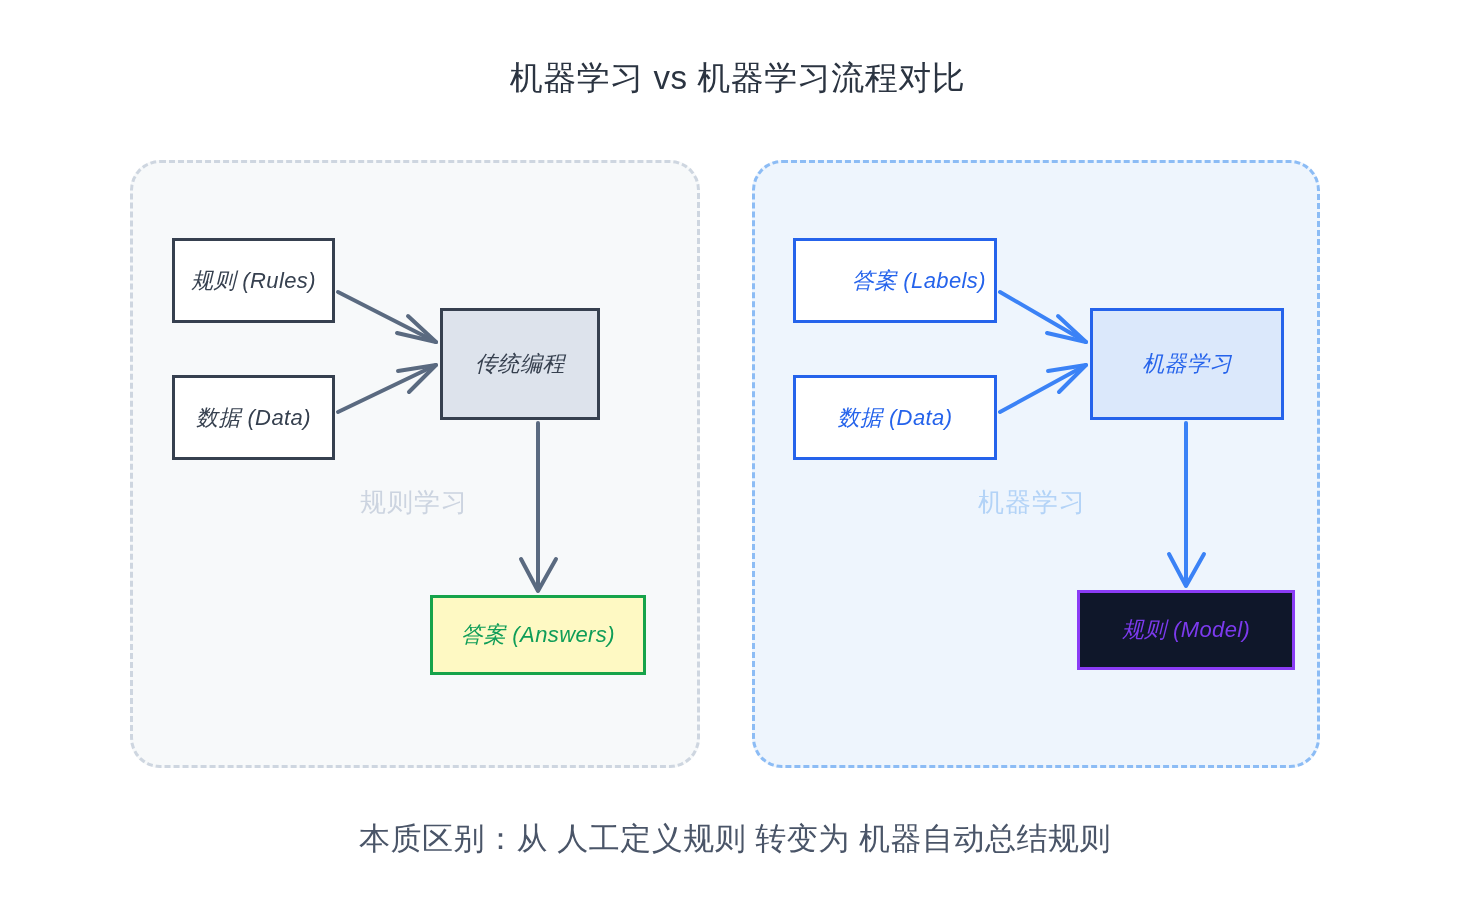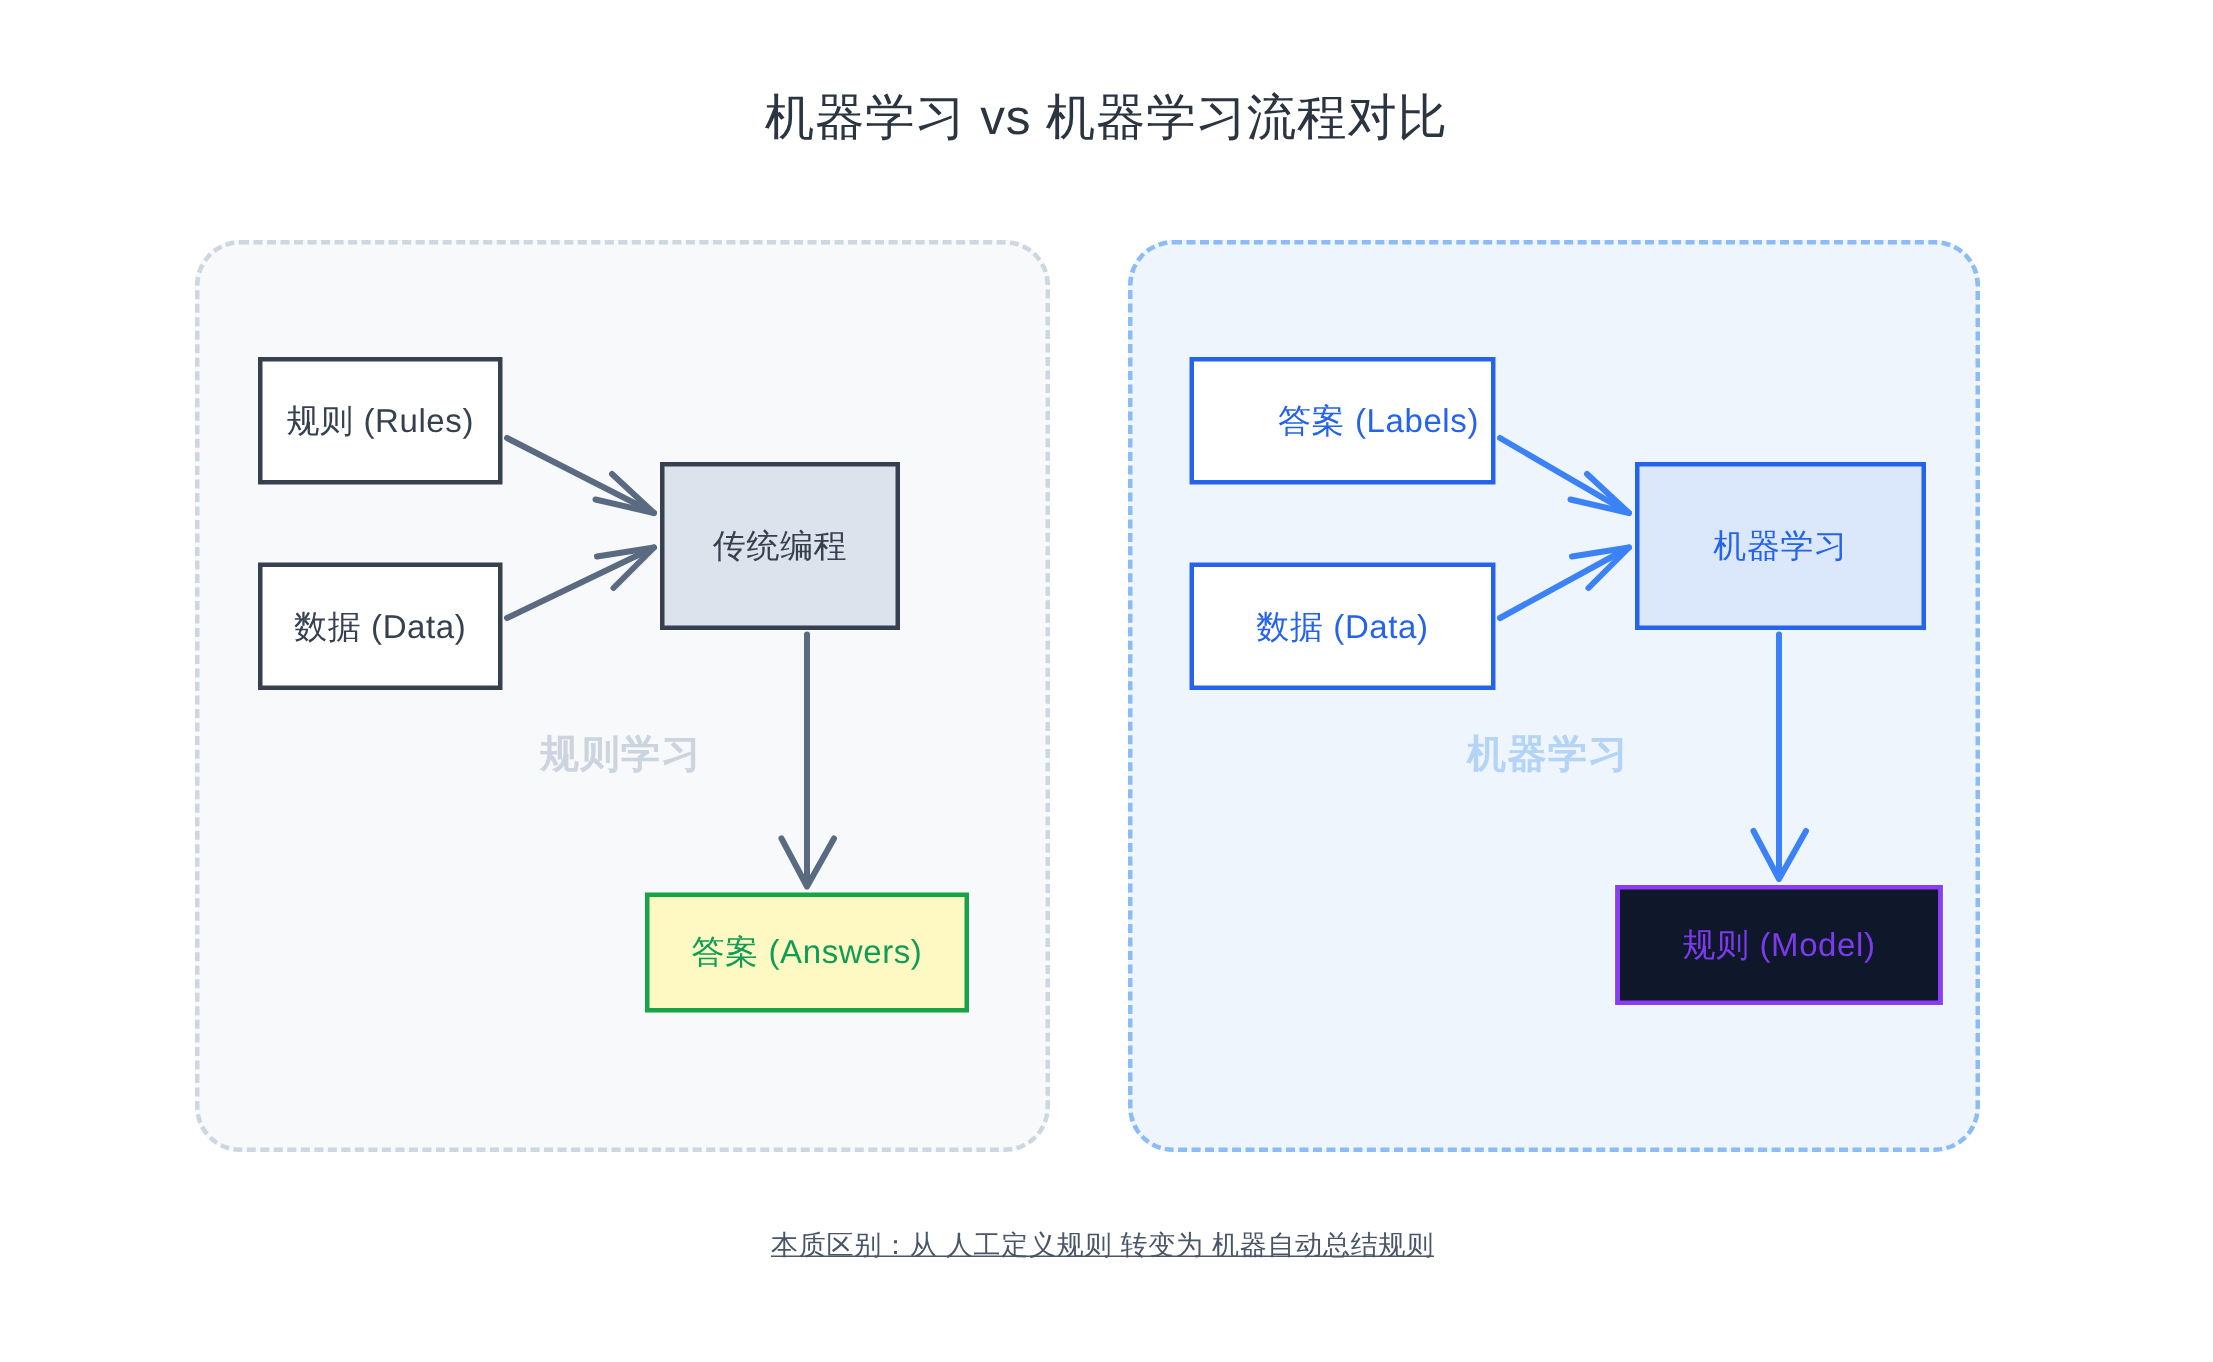--- a/index.html
+++ b/index.html
@@ -34,25 +34,24 @@
     letter-spacing: 0.5px;
     color: #2b3441;
   }
 
   .caption {
     position: absolute;
     left: 0;
     top: 818px;
     width: 1470px;
     text-align: center;
-    font-size: 18px;
+    font-size: 31px;
     font-weight: 400;
     letter-spacing: 0.5px;
     color: #4a5568;
-    text-decoration: underline;
   }
 
   .panel {
     position: absolute;
     border-radius: 30px;
     box-sizing: border-box;
   }
   .panel-left {
     left: 130px;
     top: 160px;
@@ -66,21 +65,21 @@
     top: 160px;
     width: 568px;
     height: 608px;
     background: #eef5fd;
     border: 3px dashed #8cbcf5;
   }
 
   .panel-label {
     position: absolute;
     font-size: 26px;
-    font-weight: 700;
+    font-weight: 400;
     letter-spacing: 1px;
     white-space: nowrap;
   }
   .panel-label-left {
     left: 360px;
     top: 485px;
     color: #ccd4e0;
   }
   .panel-label-right {
     left: 978px;
@@ -92,20 +91,21 @@
     position: absolute;
     box-sizing: border-box;
     display: flex;
     align-items: center;
     justify-content: center;
     font-size: 22px;
     font-weight: 400;
     letter-spacing: 0.4px;
     text-align: center;
     white-space: nowrap;
+    font-style: italic;
   }
 
   
   .node-rules {
     left: 172px; top: 238px; width: 163px; height: 85px;
     background: #ffffff;
     border: 3px solid #36404f;
     color: #36404f;
   }
   .node-data-left {

